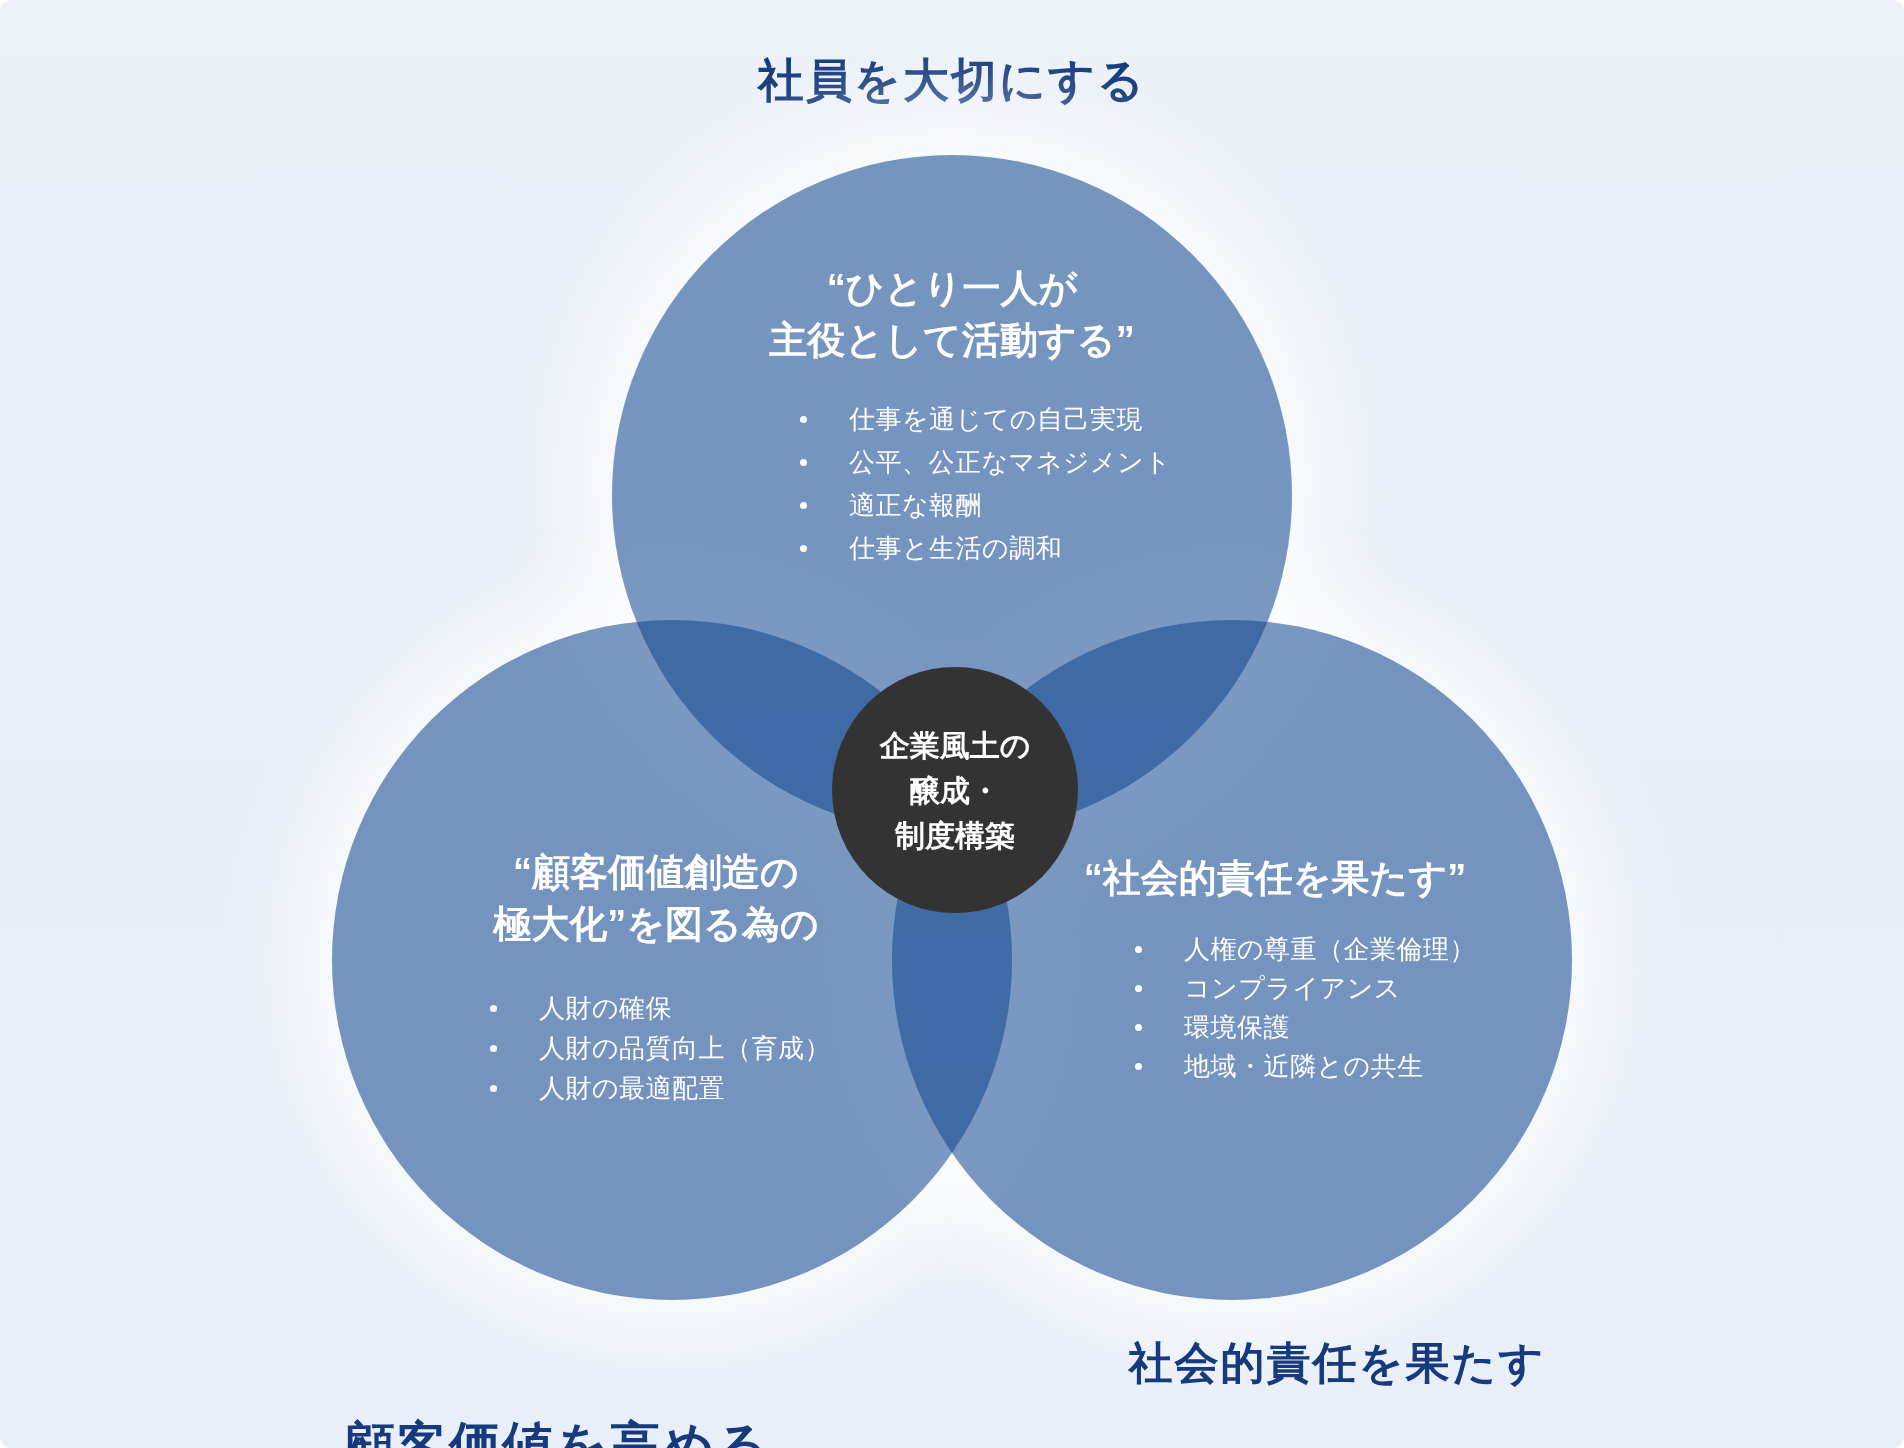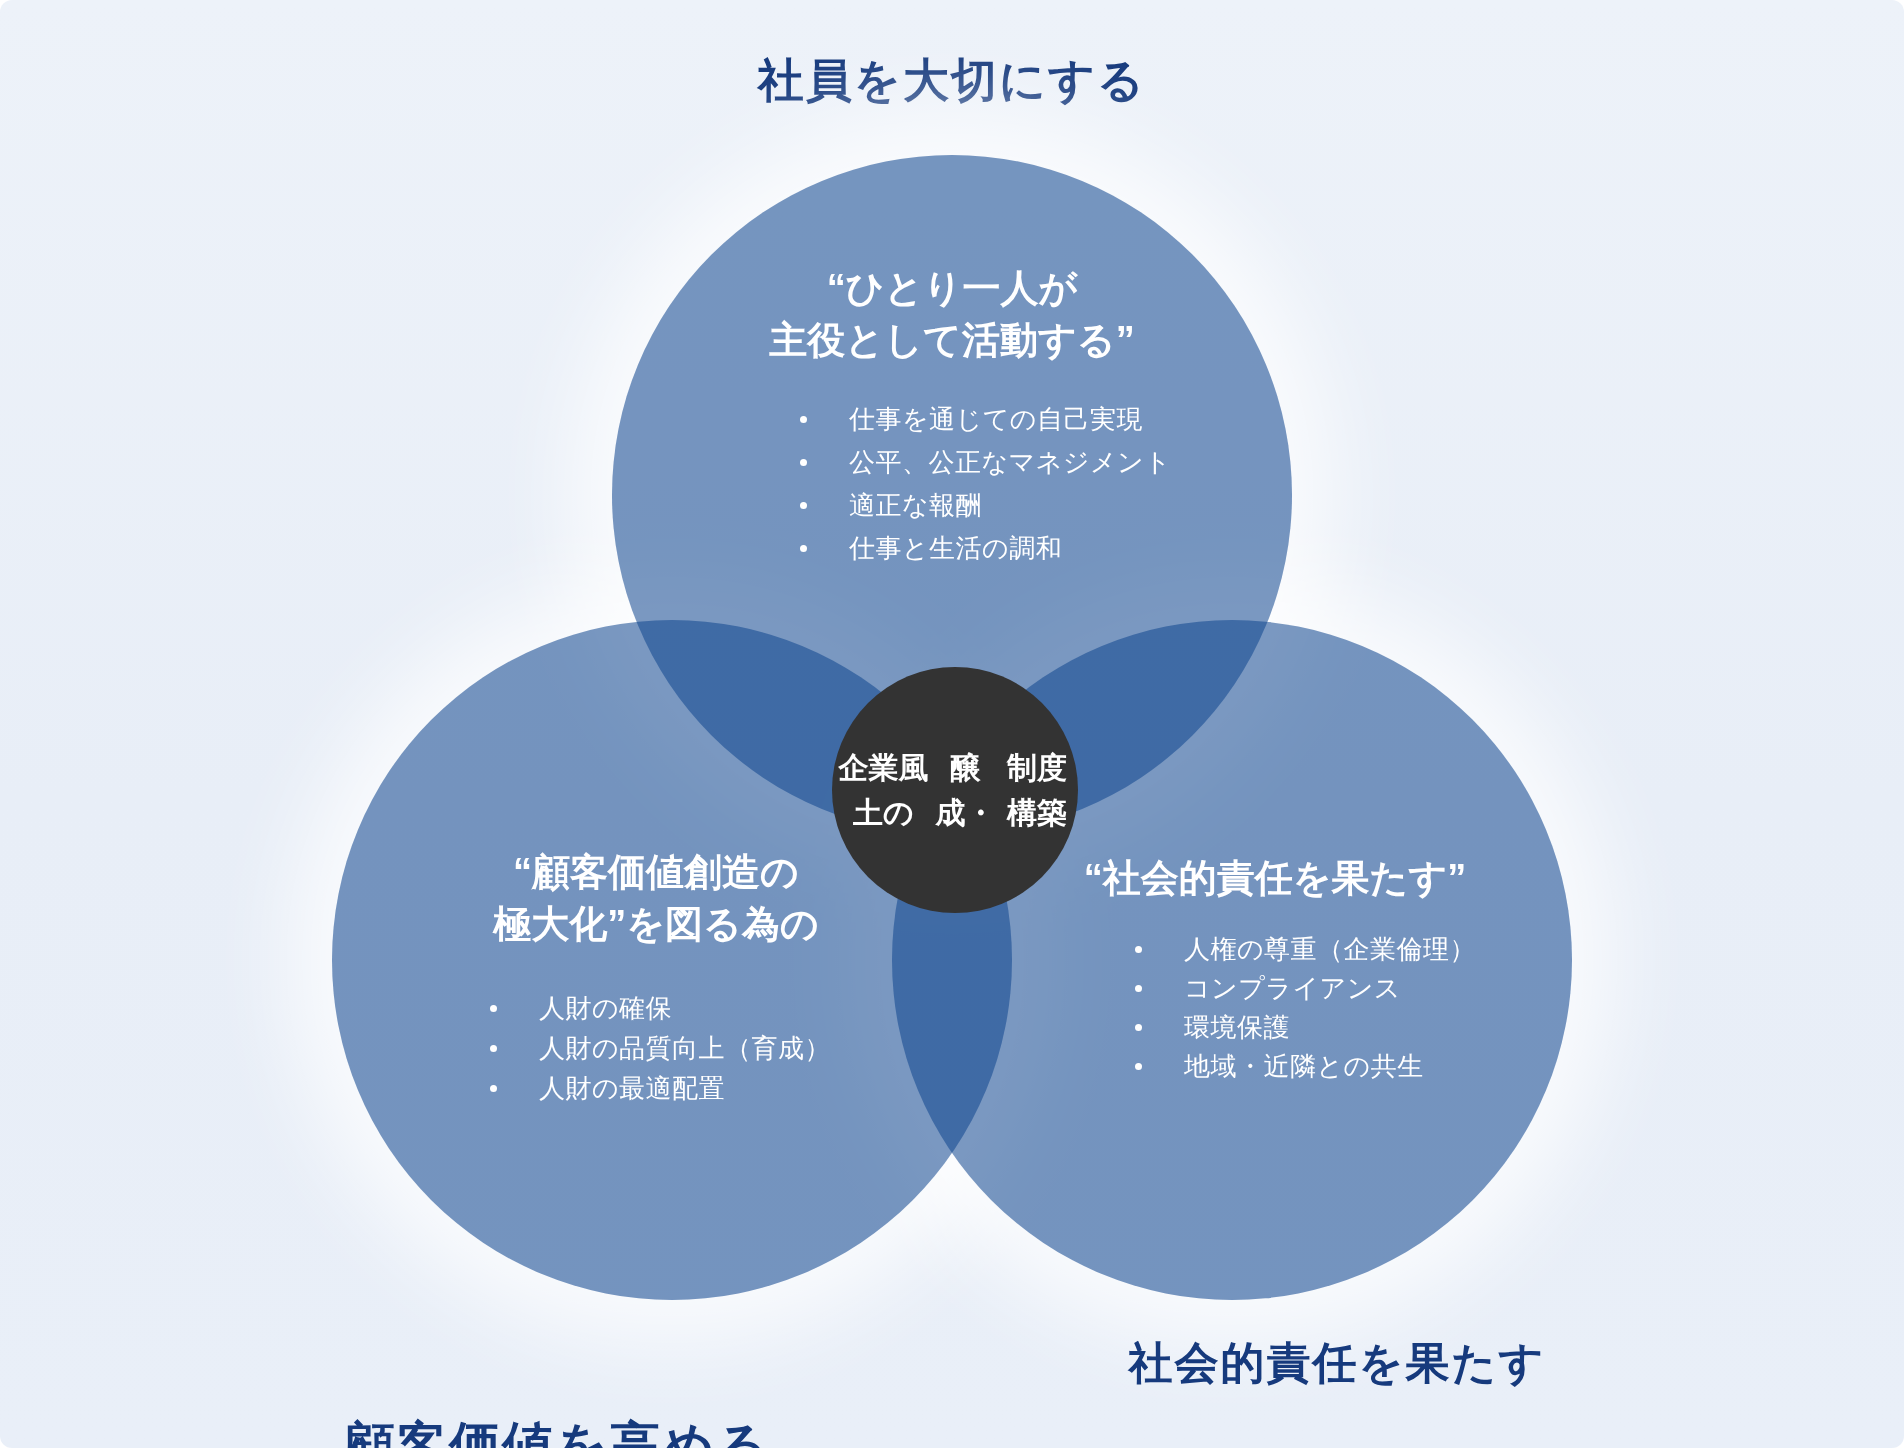--- a/index.html
+++ b/index.html
@@ -29,21 +29,21 @@
   .bullets{position:absolute;margin:0;padding:0;list-style:none;color:#ffffff;
            font-size:26px;font-weight:500;letter-spacing:0.5px;}
   .bullets li{display:flex;align-items:center;gap:26px;}
   .b-emp{left:800px;top:398px;}  .b-emp li{height:43px;}
   .b-cus{left:490px;top:988px;}  .b-cus li{height:40px;}
   .b-soc{left:1135px;top:930px;} .b-soc li{height:39px;}
   .dot{width:7px;height:7px;border-radius:50%;background:#ffffff;
        margin-right:16px;flex:none;}
   .center-circle{position:absolute;left:832px;top:667px;width:246px;height:246px;
        border-radius:50%;background:#333333;color:#ffffff;display:flex;
-       flex-direction:row;align-items:center;justify-content:center;
+       flex-direction:column;align-items:center;justify-content:center;
        font-size:30px;font-weight:700;line-height:45px;text-align:center;}
 </style>
 </head>
 <body>
 
 <div class="canvas">
 
   <div class="navy label-top">社員を大切にする</div>
 
   <div class="glow pos-top"></div>

